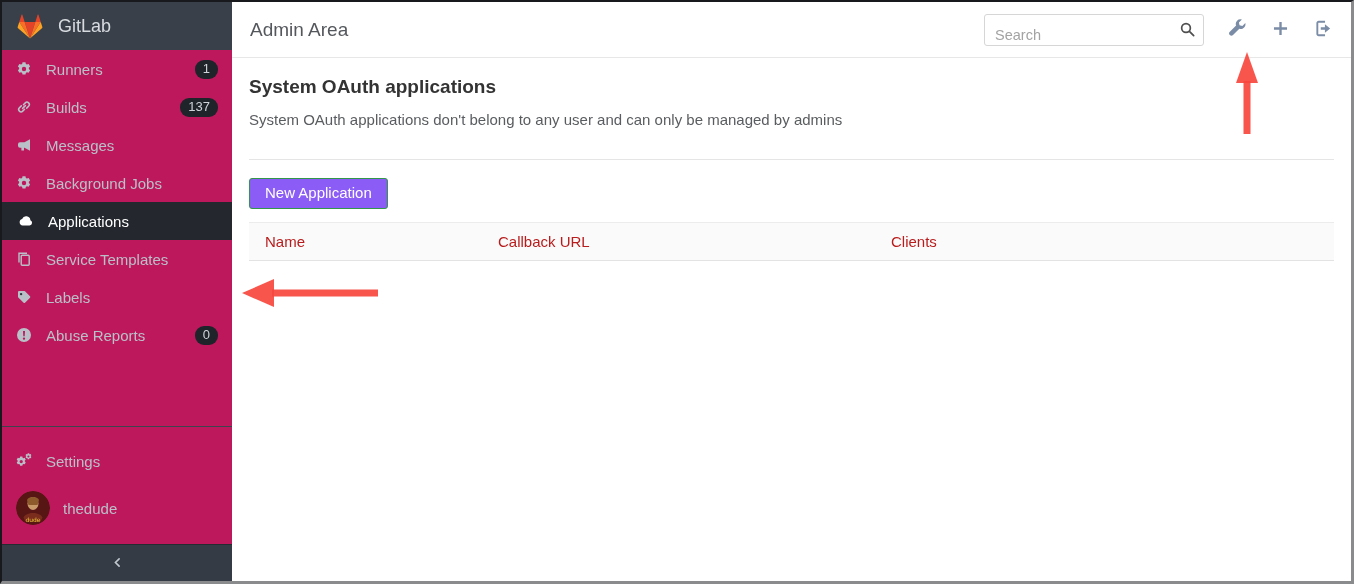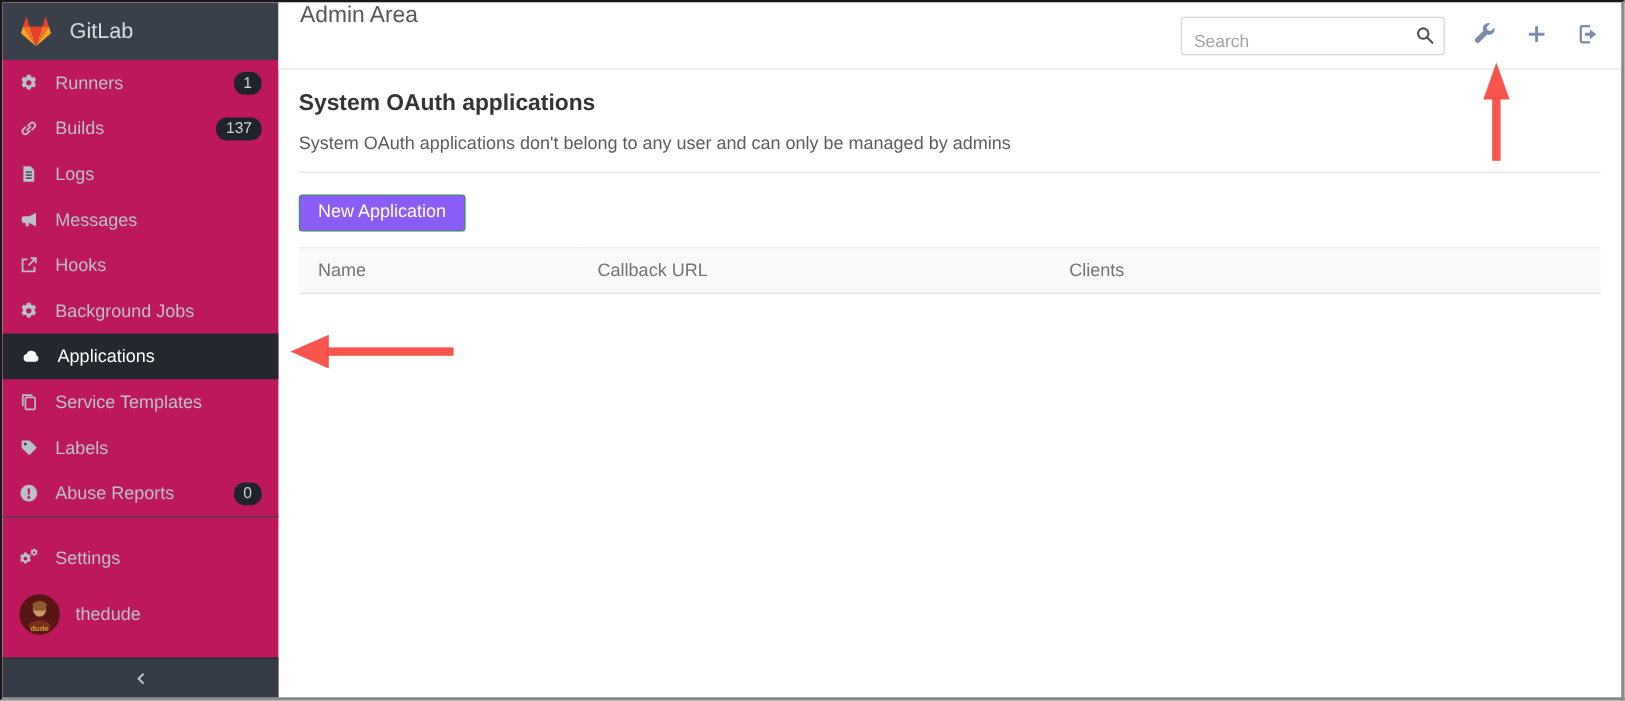--- a/index.html
+++ b/index.html
@@ -58,21 +58,21 @@
     display: flex; align-items: center; justify-content: center;
     color: #c2c8cf; cursor: pointer;
   }
   .collapse-bar svg { width: 13px; height: 13px; }
 
   
   .main { flex: 1; display: flex; flex-direction: column; min-width: 0; }
   .topbar {
     height: 56px; flex: none;
     border-bottom: 1px solid #e7e7e7;
-    display: flex; 
+    display: flex; align-items: center;
     padding: 0 18px;
     background: #fff;
   }
   .page-title { font-size: 19px; color: #54575c; font-weight: 400; }
   .topbar-right { margin-left: auto; display: flex; align-items: center; gap: 24px; }
   .search-box { position: relative; width: 220px; }
   .search-box input {
     width: 100%; height: 32px;
     border: 1px solid #d6d6d6; border-radius: 3px;
     padding: 11px 32px 0 10px;
@@ -87,32 +87,32 @@
   }
   .search-box .search-glyph svg { width: 17px; height: 17px; }
   .icon-btn {
     background: none; border: none; padding: 0;
     color: #7b8ca6; cursor: pointer; display: flex; align-items: center;
   }
   .icon-btn svg { width: 19px; height: 19px; }
 
   .content { padding: 18px 17px; flex: 1; }
   .content h3 { font-size: 19px; font-weight: 700; color: #333; margin-bottom: 13px; }
-  .content .desc { font-size: 15px; color: #5a5d60; margin-bottom: 15px; }
+  .content .desc { font-size: 15px; color: #5a5d60; margin-bottom: 31px; }
   .content hr { border: none; border-top: 1px solid #e5e5e5; margin-bottom: 18px; }
   .btn-green {
     display: inline-block;
     background: #8b5cf6; border: 1px solid #32964b; border-radius: 3px;
     color: #fff; font-size: 15px; padding: 5px 15px 7px;
     cursor: pointer; font-family: "Liberation Sans", "DejaVu Sans", sans-serif;
   }
   .apps-table { width: 100%; border-collapse: collapse; margin-top: 13px; }
   .apps-table th {
     text-align: left; font-weight: 400;
-    color: #737373; background: #fafafa;
+    color: #b91c1c; background: #fafafa;
     border-top: 1px solid #ececec; border-bottom: 1px solid #e3e3e3;
     padding: 10px 16px; font-size: 15px;
   }
   .apps-table th.col-name { width: 233px; }
   .apps-table th.col-callback { width: 393px; }
 
   
   .annot { position: absolute; pointer-events: none; }
   .annot svg { display: block; }
   .annot-left { left: 238px; top: 274px; }
@@ -155,45 +155,24 @@
                 <path d="M10.7 9.1l1.9-1.9a2.33 2.33 0 0 0-3.3-3.3L7.4 5.8"></path>
               </g>
             </svg>
           </span>
           <span class="nav-label">Builds</span>
           <span class="badge">137</span>
         </div>
         <div class="nav-item">
           <span class="nav-icon">
             <svg viewBox="0 0 16 16">
-              <path fill="currentColor" d="M3.5 1.5h6l3 3.2v9.8h-9z"></path>
-              <path d="M5.5 6.4h5M5.5 8.9h5M5.5 11.4h5" stroke="#2f353d" stroke-width="1.1"></path>
-            </svg>
-          </span>
-          <span class="nav-label">Logs</span>
-        </div>
-        <div class="nav-item">
-          <span class="nav-icon">
-            <svg viewBox="0 0 16 16">
               <path fill="currentColor" d="M14 2.3v11.4l-5.5-2.9H8v2.7H5.4v-2.7H4A2 2 0 0 1 2 8.8V7.2a2 2 0 0 1 2-2h4.5L14 2.3z"></path>
             </svg>
           </span>
           <span class="nav-label">Messages</span>
-        </div>
-        <div class="nav-item">
-          <span class="nav-icon">
-            <svg viewBox="0 0 16 16">
-              <g fill="none" stroke="currentColor" stroke-width="1.5">
-                <path d="M6.8 3.2H2.8v10h10V9.2"></path>
-                <path d="M9.6 2.2h4.2v4.2"></path>
-                <path d="M13.4 2.6L8.2 7.8" stroke-linecap="round"></path>
-              </g>
-            </svg>
-          </span>
-          <span class="nav-label">Hooks</span>
         </div>
         <div class="nav-item">
           <span class="nav-icon">
             <svg viewBox="0 0 16 16">
               <path fill="currentColor" fill-rule="evenodd" d="M6.5 1.2h3l.35 1.7c.4.15.78.36 1.12.62l1.65-.55 1.5 2.6-1.3 1.15a4.9 4.9 0 0 1 0 1.36l1.3 1.15-1.5 2.6-1.65-.55c-.34.26-.72.47-1.12.62l-.35 1.7h-3l-.35-1.7a4.9 4.9 0 0 1-1.12-.62l-1.65.55-1.5-2.6 1.3-1.15a4.9 4.9 0 0 1 0-1.36L1.88 5.57l1.5-2.6 1.65.55c.34-.26.72-.47 1.12-.62l.35-1.7zM8 10.2a2.2 2.2 0 1 0 0-4.4 2.2 2.2 0 0 0 0 4.4z"></path>
             </svg>
           </span>
           <span class="nav-label">Background Jobs</span>
         </div>
         <div class="nav-item active">

